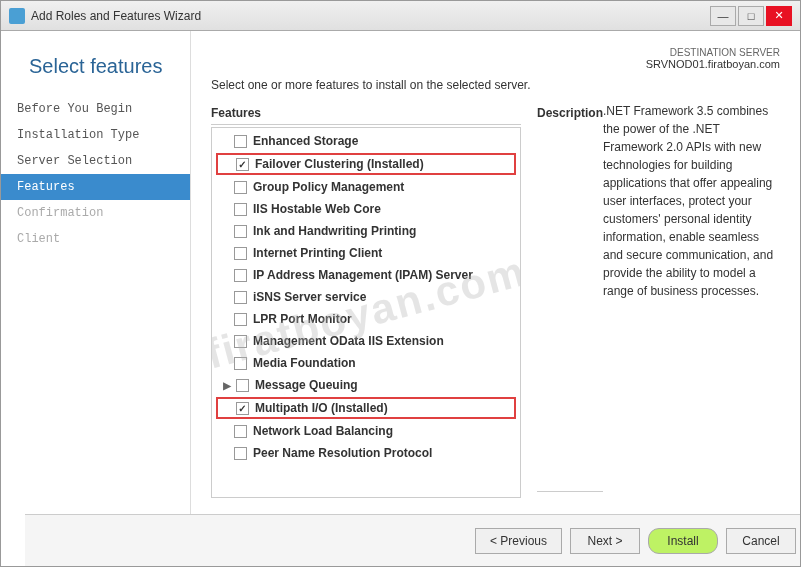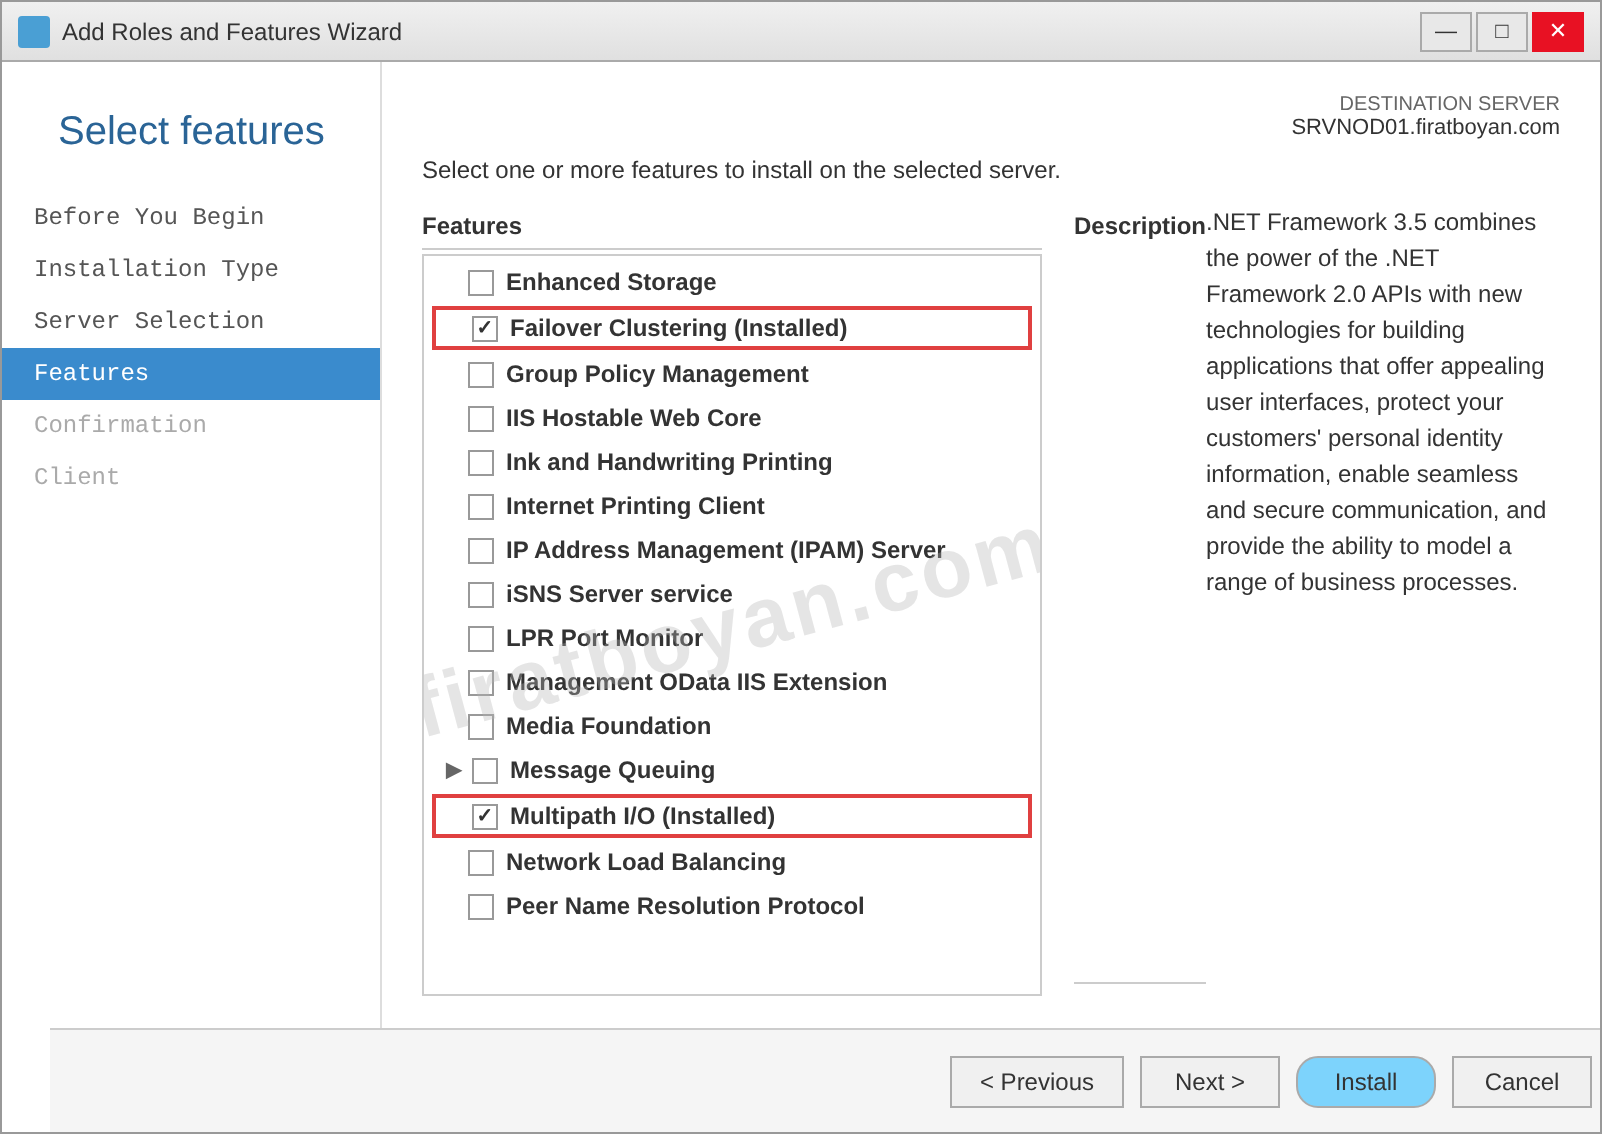--- a/index.html
+++ b/index.html
@@ -231,21 +231,21 @@
     }
     .btn {
       padding: 5px 14px;
       font-size: 12px;
       border: 1px solid #aaa;
       background: #f0f0f0;
       cursor: pointer;
       color: #333;
       min-width: 70px;
     }
-    .btn.primary { background: #7dd3fc; border-radius: 11px; }
+    .btn.primary { background: #bef264; border-radius: 11px; }
     
     .watermark {
       position: absolute;
       top: 50%;
       left: 50%;
       transform: translate(-50%, -50%) rotate(-15deg);
       font-size: 42px;
       color: rgba(180,180,180,0.35);
       white-space: nowrap;
       pointer-events: none;

